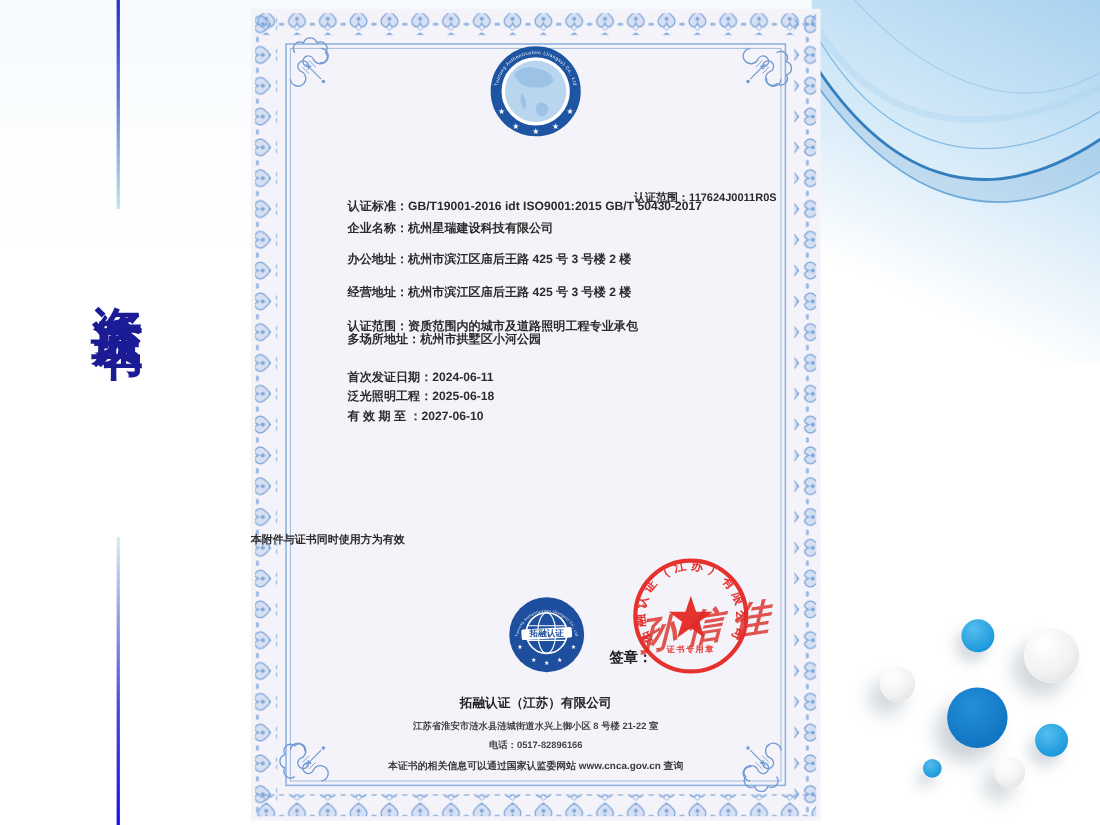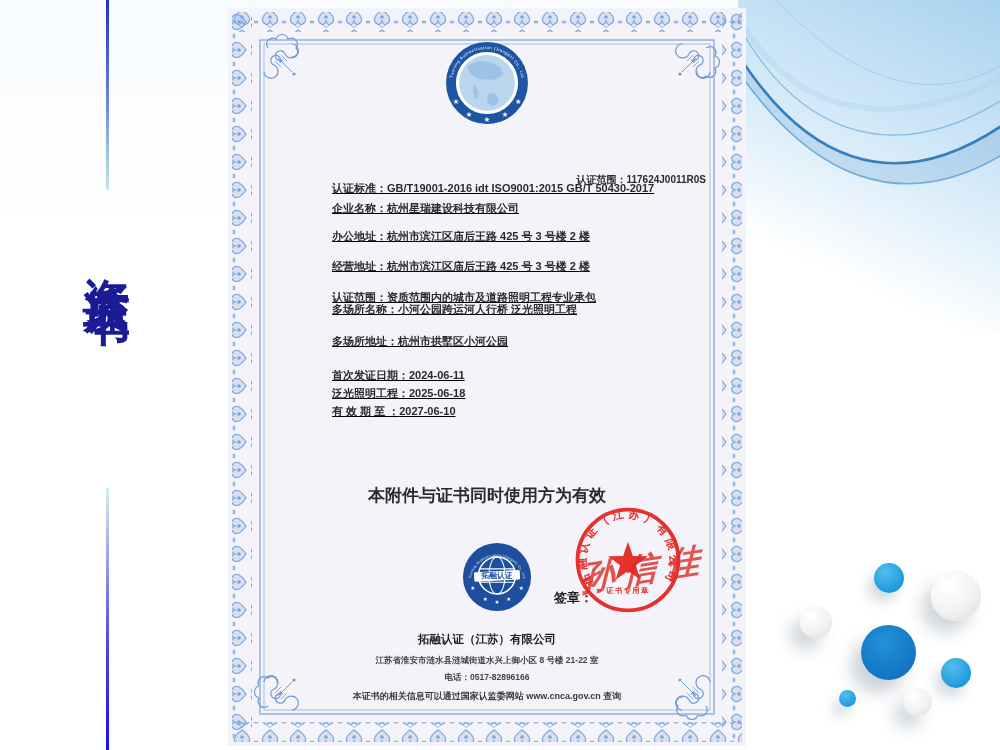--- a/index.html
+++ b/index.html
@@ -31,24 +31,24 @@
     font-size:47px; font-weight:900; color:#1b1b96; letter-spacing:7px; line-height:54px; }
 
   
   .paper { position:absolute; left:228px; top:8px; width:518px; height:738px;
     background:#f4f3fa; }
   .paper > svg.border-art { position:absolute; inset:0; }
 
   .cert-title { position:absolute; top:120px; left:0; right:0; text-align:center;
     font-size:29px; font-weight:900; color:#141414; letter-spacing:1px; }
   .cert-no { position:absolute; top:165px; right:40px; font-size:10px; font-weight:700; color:#2a2a2a; }
-  .rows { position:absolute; top:174px; left:104px; width:388px;text-decoration:underline; }
+  .rows { position:absolute; top:174px; left:88px; width:388px; }
   .row { font-size:11px; font-weight:700; color:#2b2b2b; white-space:nowrap; line-height:12px; }
-  .validity { position:absolute; top:476px; left:0; right:0; text-align:center;
-    font-size:17px; font-weight:700; color:#2b2b2b; }
+  .validity { position:absolute; top:476px; left:0; right:0; text-align:left;
+    font-size:10px; font-weight:700; color:#2b2b2b; }
 
   .logo-top { position:absolute; left:50%; top:30px; margin-left:-45px; width:90px; height:90px; }
   .logo-bottom { position:absolute; left:232px; top:532px; width:74px; height:74px; }
   .seal { position:absolute; left:345px; top:497px; width:110px; height:110px; opacity:.93; }
   .signature { position:absolute; left:352px; top:536px; width:160px;
     font-size:34px; font-weight:700; font-style:italic; color:rgba(219,42,36,.8);
     letter-spacing:9px; transform:rotate(-9deg) skewX(-10deg); white-space:nowrap; }
   .sign-label { position:absolute; left:326px; top:581px; font-size:13px; font-weight:700; color:#1c1c1c; }
 
   .footer { position:absolute; left:0; right:0; top:624px; text-align:center; color:#333; }
@@ -142,21 +142,20 @@
 
 
     <div class="cert-no"><span>认证范围：</span><span>117624J0011R0S</span></div>
 
     <div class="rows">
       <div class="row" style="margin-bottom:8px"><span>认证标准：</span><span>GB/T19001-2016 idt ISO9001:2015 GB/T 50430-2017</span></div>
       <div class="row" style="margin-bottom:16px"><span>企业名称：</span><span>杭州星瑞建设科技有限公司</span></div>
       <div class="row" style="margin-bottom:18px"><span>办公地址：</span><span>杭州市滨江区庙后王路 425 号 3 号楼 2 楼</span></div>
       <div class="row" style="margin-bottom:19px"><span>经营地址：</span><span>杭州市滨江区庙后王路 425 号 3 号楼 2 楼</span></div>
       <div class="row" style=""><span>认证范围：</span><span>资质范围内的城市及道路照明工程专业承包</span></div>
-      <div class="row" style="margin-bottom:20px"><span>多场所名称：</span><span>小河公园跨运河人行桥 泛光照明工程</span></div>
       <div class="row" style="margin-bottom:22px"><span>多场所地址：</span><span>杭州市拱墅区小河公园</span></div>
       <div class="row" style="margin-bottom:6px"><span>首次发证日期：</span><span>2024-06-11</span></div>
       <div class="row" style="margin-bottom:6px"><span>泛光照明工程：</span><span>2025-06-18</span></div>
       <div class="row"><span>有 效 期 至 ：</span><span>2027-06-10</span></div>
     </div>
 
     <div class="validity">本附件与证书同时使用方为有效</div>
 
     <svg class="logo-bottom" viewBox="0 0 100 100">
       <circle cx="50" cy="50" r="46" fill="#1d4f9e"></circle>

